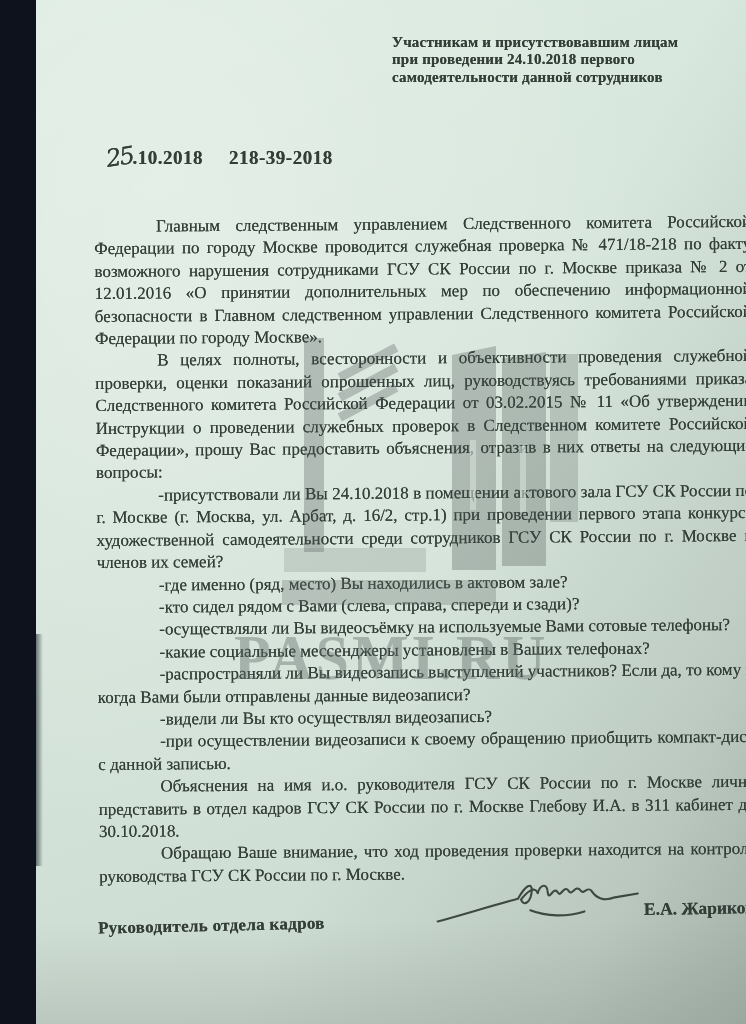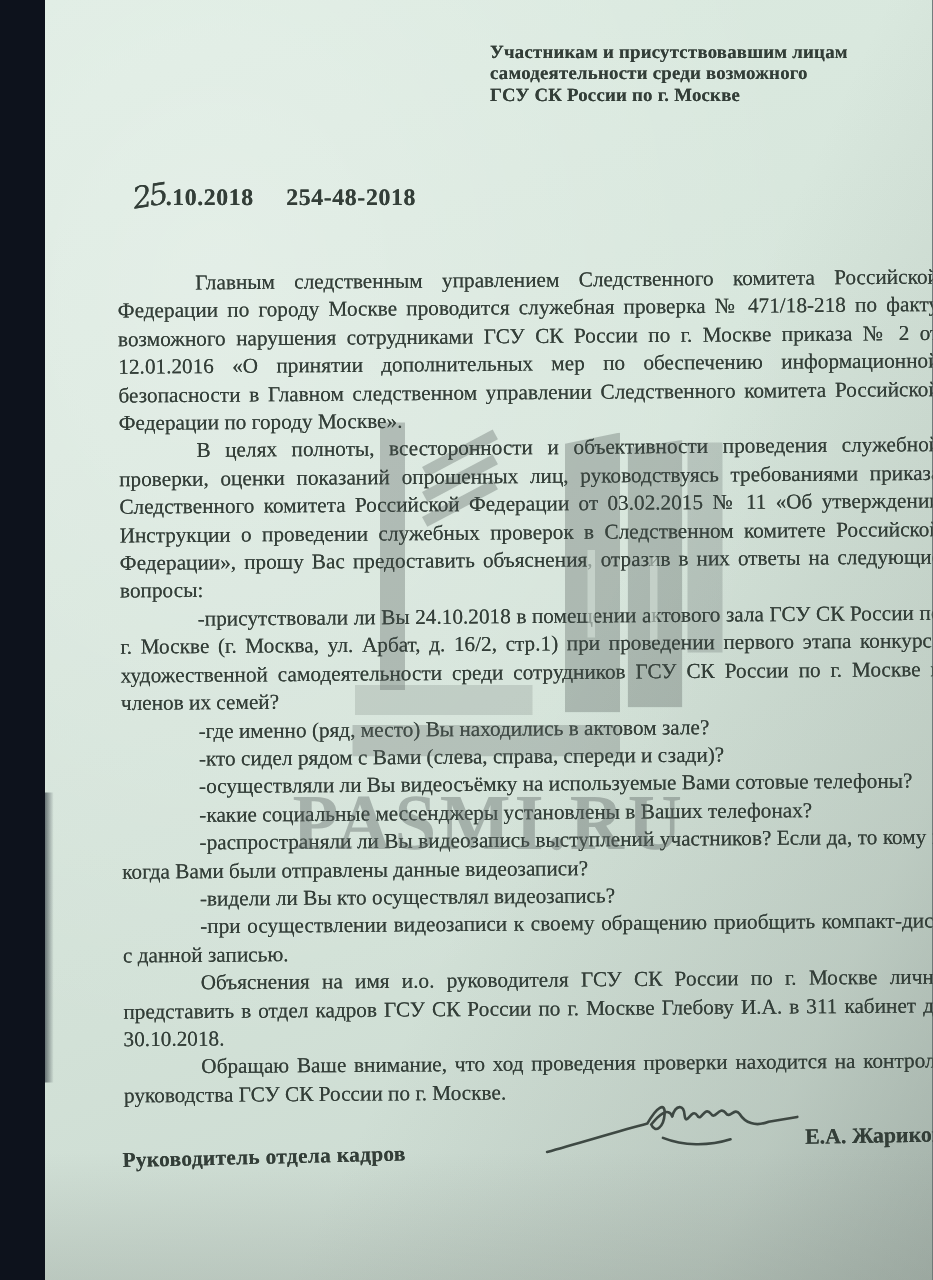--- a/index.html
+++ b/index.html
@@ -89,26 +89,26 @@
 </head>
 <body>
 
 <div class="stage">
   <div class="paper"></div>
   <div class="bg-corner"></div>
   <div class="edge-sliver"></div>
 
   <div class="recipient ink">
     <div>Участникам и присутствовавшим лицам</div>
-    <div>самодеятельности среди возможного</div>
-    <div>ГСУ СК России по г. Москве</div>
+    <div>при проведении 24.10.2018 первого</div>
+    <div>самодеятельности данной сотрудников</div>
   </div>
 
   <div class="dateline ink">
-    <span class="hand-day">25</span><span>.10.2018</span><span class="doc-number">254-48-2018</span>
+    <span class="hand-day">25</span><span>.10.2018</span><span class="doc-number">218-39-2018</span>
   </div>
 
   <div class="bodytext ink">
     <p>Главным следственным управлением Следственного комитета Российской Федерации по городу Москве проводится служебная проверка № 471/18-218 по факту возможного нарушения сотрудниками ГСУ СК России по г. Москве приказа № 2 от 12.01.2016 «О принятии дополнительных мер по обеспечению информационной безопасности в Главном следственном управлении Следственного комитета Российской Федерации по городу Москве».</p>
     <p>В целях полноты, всесторонности и объективности проведения служебной проверки, оценки показаний опрошенных лиц, руководствуясь требованиями приказа Следственного комитета Российской Федерации от 03.02.2015 № 11 «Об утверждении Инструкции о проведении служебных проверок в Следственном комитете Российской Федерации», прошу Вас предоставить объяснения, отразив в них ответы на следующие вопросы:</p>
     <p>-присутствовали ли Вы 24.10.2018 в помещении актового зала ГСУ СК России по г. Москве (г. Москва, ул. Арбат, д. 16/2, стр.1) при проведении первого этапа конкурса художественной самодеятельности среди сотрудников ГСУ СК России по г. Москве и членов их семей?</p>
     <p>-где именно (ряд, место) Вы находились в актовом зале?</p>
     <p>-кто сидел рядом с Вами (слева, справа, спереди и сзади)?</p>
     <p>-осуществляли ли Вы видеосъёмку на используемые Вами сотовые телефоны?</p>
     <p>-какие социальные мессенджеры установлены в Ваших телефонах?</p>

